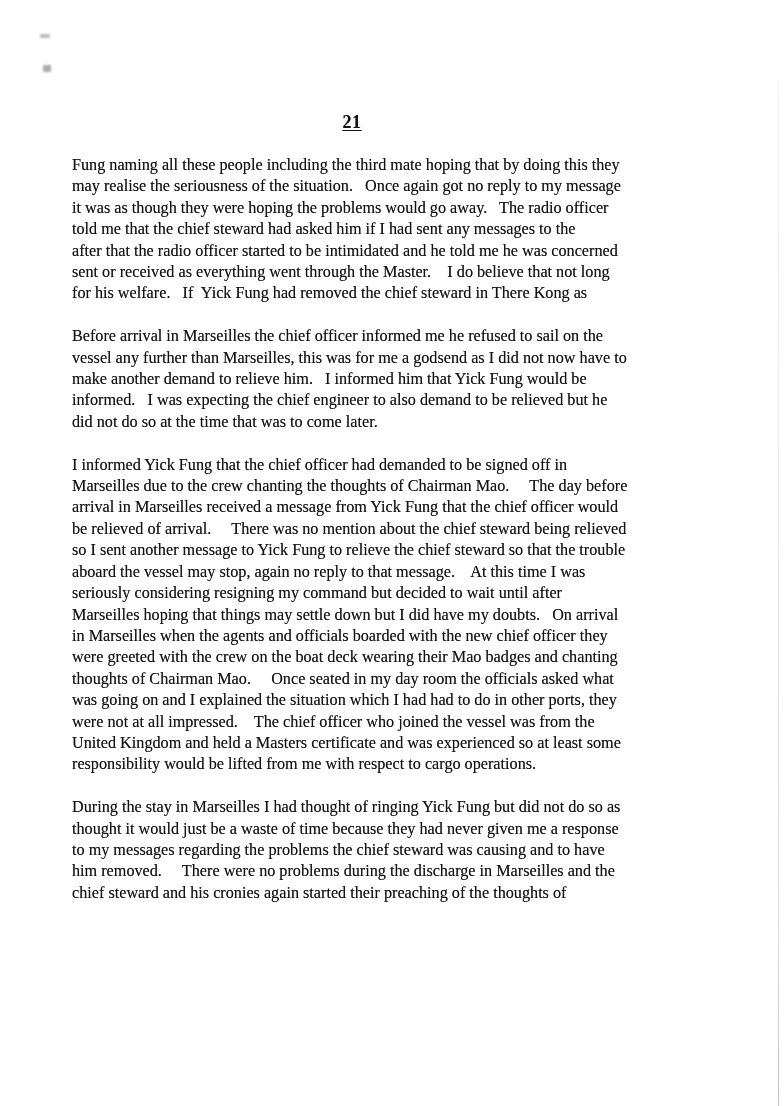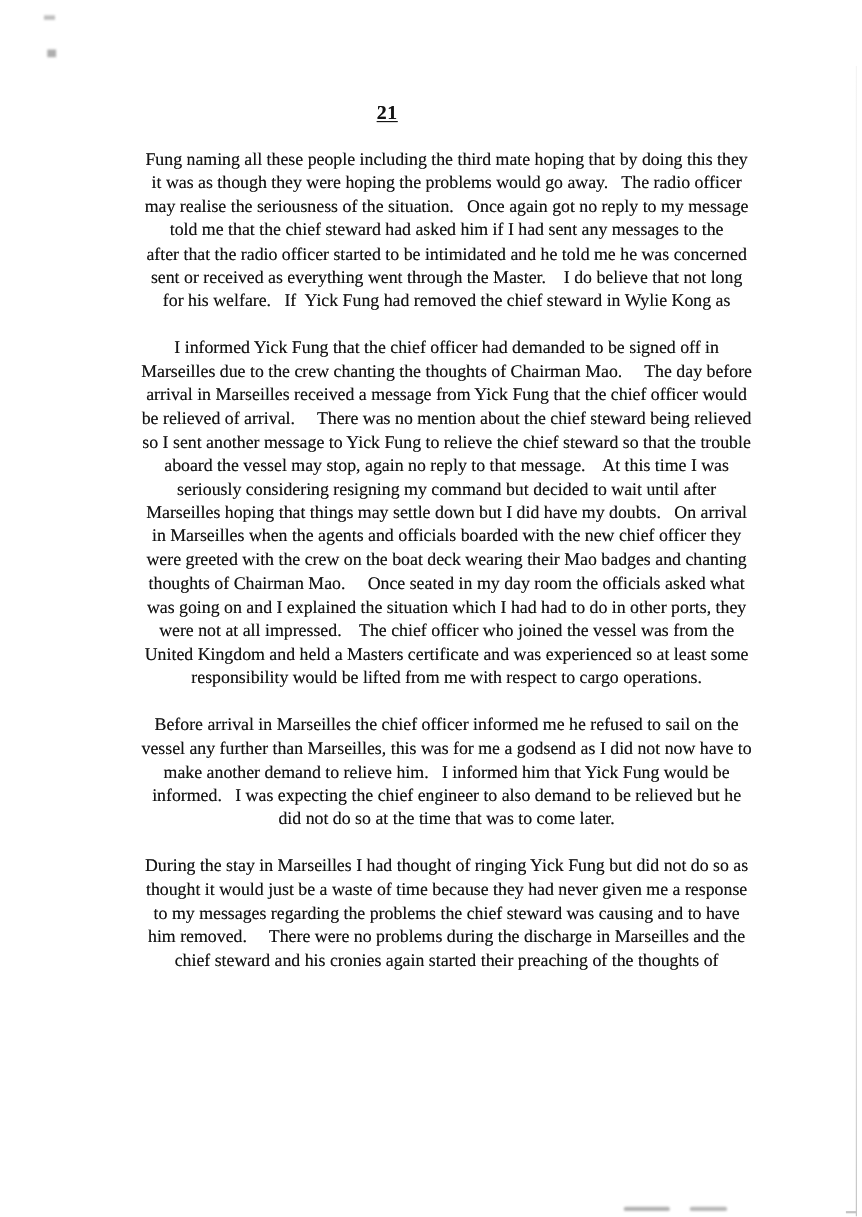--- a/index.html
+++ b/index.html
@@ -12,20 +12,21 @@
     height: 1106px;
     position: relative;
     overflow: hidden;
     font-family: "Liberation Serif", "DejaVu Serif", serif;
     color: #141414;
   }
   .scan-page {
     position: absolute;
     inset: 0;
     background: #ffffff;
+    margin-top: 20px;
   }
   .page-number-wrap {
     position: absolute;
     top: 92px;
     left: 32px;
     width: 640px;
     text-align: center;
   }
   .page-number {
     font-weight: bold;
@@ -42,21 +43,20 @@
     width: 668px;
     font-size: 16.2px;
     line-height: 21.4px;
     text-shadow: 0 0 0.5px rgba(0,0,0,0.55);
   }
   .paragraph {
     margin: 0 0 21.4px 0;
   }
   .line {
     white-space: pre;
-    text-align: center;
   }
   
   .mark-top-1 {
     position: absolute;
     left: 40px;
     top: 14px;
     width: 10px;
     height: 4px;
     background: #b2b2b2;
     filter: blur(1px);
@@ -116,50 +116,50 @@
 
 <div class="scan-page">
 
   <div class="page-number-wrap">
     <span class="page-number">21</span>
   </div>
 
   <div class="doc-body">
       <div class="paragraph">
         <div class="line">Fung naming all these people including the third mate hoping that by doing this they</div>
+        <div class="line">may realise the seriousness of the situation.   Once again got no reply to my message</div>
         <div class="line">it was as though they were hoping the problems would go away.   The radio officer</div>
-        <div class="line">may realise the seriousness of the situation.   Once again got no reply to my message</div>
         <div class="line">told me that the chief steward had asked him if I had sent any messages to the</div>
         <div class="line">after that the radio officer started to be intimidated and he told me he was concerned</div>
         <div class="line">sent or received as everything went through the Master.    I do believe that not long</div>
-        <div class="line">for his welfare.   If  Yick Fung had removed the chief steward in Wylie Kong as</div>
+        <div class="line">for his welfare.   If  Yick Fung had removed the chief steward in There Kong as</div>
+      </div>
+      <div class="paragraph">
+        <div class="line">Before arrival in Marseilles the chief officer informed me he refused to sail on the</div>
+        <div class="line">vessel any further than Marseilles, this was for me a godsend as I did not now have to</div>
+        <div class="line">make another demand to relieve him.   I informed him that Yick Fung would be</div>
+        <div class="line">informed.   I was expecting the chief engineer to also demand to be relieved but he</div>
+        <div class="line">did not do so at the time that was to come later.</div>
       </div>
       <div class="paragraph">
         <div class="line">I informed Yick Fung that the chief officer had demanded to be signed off in</div>
         <div class="line">Marseilles due to the crew chanting the thoughts of Chairman Mao.     The day before</div>
         <div class="line">arrival in Marseilles received a message from Yick Fung that the chief officer would</div>
         <div class="line">be relieved of arrival.     There was no mention about the chief steward being relieved</div>
         <div class="line">so I sent another message to Yick Fung to relieve the chief steward so that the trouble</div>
         <div class="line">aboard the vessel may stop, again no reply to that message.    At this time I was</div>
         <div class="line">seriously considering resigning my command but decided to wait until after</div>
         <div class="line">Marseilles hoping that things may settle down but I did have my doubts.   On arrival</div>
         <div class="line">in Marseilles when the agents and officials boarded with the new chief officer they</div>
         <div class="line">were greeted with the crew on the boat deck wearing their Mao badges and chanting</div>
         <div class="line">thoughts of Chairman Mao.     Once seated in my day room the officials asked what</div>
         <div class="line">was going on and I explained the situation which I had had to do in other ports, they</div>
         <div class="line">were not at all impressed.    The chief officer who joined the vessel was from the</div>
         <div class="line">United Kingdom and held a Masters certificate and was experienced so at least some</div>
         <div class="line">responsibility would be lifted from me with respect to cargo operations.</div>
-      </div>
-      <div class="paragraph">
-        <div class="line">Before arrival in Marseilles the chief officer informed me he refused to sail on the</div>
-        <div class="line">vessel any further than Marseilles, this was for me a godsend as I did not now have to</div>
-        <div class="line">make another demand to relieve him.   I informed him that Yick Fung would be</div>
-        <div class="line">informed.   I was expecting the chief engineer to also demand to be relieved but he</div>
-        <div class="line">did not do so at the time that was to come later.</div>
       </div>
       <div class="paragraph">
         <div class="line">During the stay in Marseilles I had thought of ringing Yick Fung but did not do so as</div>
         <div class="line">thought it would just be a waste of time because they had never given me a response</div>
         <div class="line">to my messages regarding the problems the chief steward was causing and to have</div>
         <div class="line">him removed.     There were no problems during the discharge in Marseilles and the</div>
         <div class="line">chief steward and his cronies again started their preaching of the thoughts of</div>
       </div>
     </div>
 

